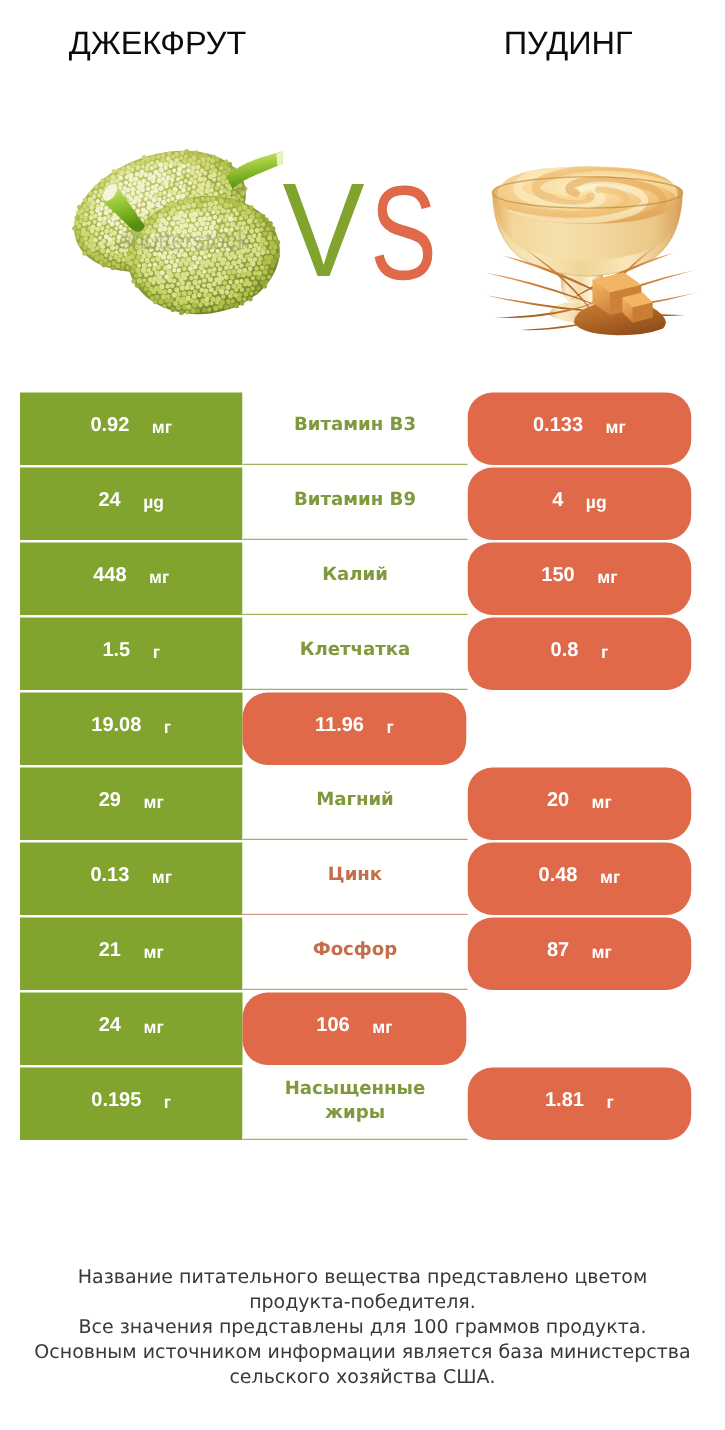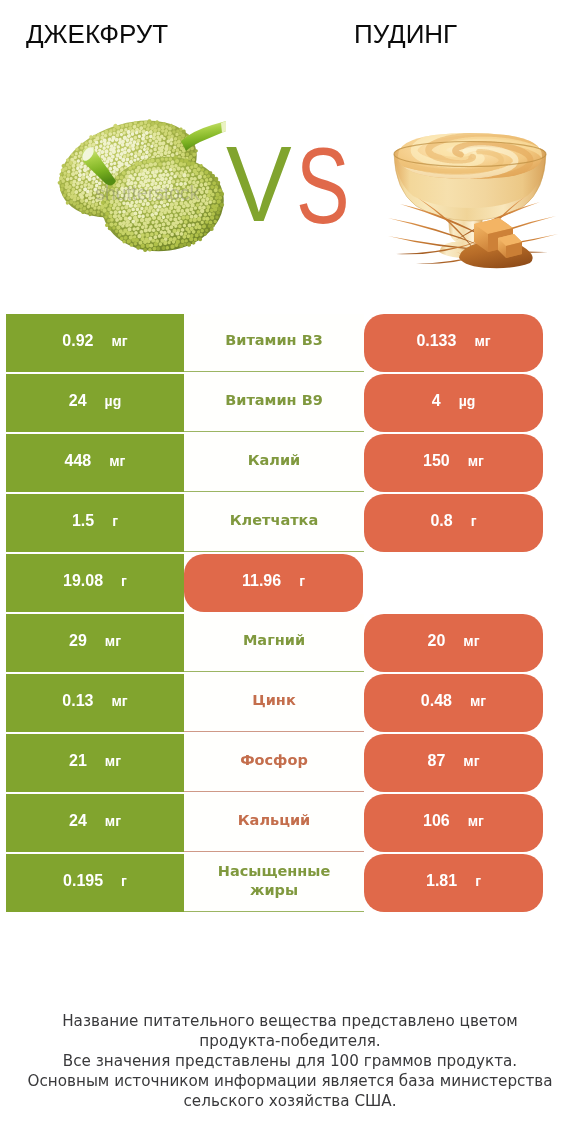--- a/index.html
+++ b/index.html
@@ -3,21 +3,21 @@
 <meta charset="utf-8">
 <title>Джекфрут vs Пудинг</title>
 <style>
   html,body{margin:0;padding:0;}
   body{width:580px;height:1144px;background:#ffffff;
        font-family:"Liberation Sans",sans-serif;overflow:hidden;}
   .page{position:relative;width:580px;height:1144px;background:#fff;}
 
   
   .title{position:absolute;top:21px;font-size:26px;font-weight:400;letter-spacing:0px;
-         color:#0b0b0b;white-space:nowrap;line-height:26px;}
+         color:#0b0b0b;text-align:center;white-space:nowrap;line-height:26px;}
   #title-left{left:26px;width:200px;}
   #title-right{left:354px;width:201px;}
 
   
   .hero{position:absolute;}
   #hero-left{left:50px;top:118px;}
   #hero-right{left:386px;top:130px;}.b1{fill:#98aa39}.b2{fill:#b0c049}.b3{fill:#c6d266}.b4{fill:#dae08e}.b5{fill:#ebeeba}
   .c0{fill:#899a36}.c1{fill:#a0b043}.c2{fill:#b8c557}.c3{fill:#cfd776}.c4{fill:#e2e69f}.c5{fill:#f0f2ce}
 
   
@@ -26,21 +26,21 @@
            font-family:"Liberation Sans",sans-serif;display:inline-block;transform-origin:0 0;}
   #vs-v{left:0px;top:-7px;color:#81a42e;transform:scaleX(0.92);}
   #vs-s{left:70px;top:-5px;color:#e0694a;transform:scaleX(0.75);}
 
   
   .wm{position:absolute;left:95px;top:183px;font-size:20px;line-height:20px;color:#8a8a78;
       opacity:0.42;font-family:"Liberation Sans",sans-serif;letter-spacing:-0.3px;
       pointer-events:none;white-space:nowrap;font-weight:400;}
 
   
-  .table{position:absolute;left:6px;top:314px;width:537px;}
+  .table{position:absolute;left:16px;top:314px;width:537px;}
   .row{display:flex;height:58px;margin-bottom:2px;}
   .row:last-child{margin-bottom:0;}
   .cell{display:flex;align-items:center;justify-content:center;text-align:center;
         box-sizing:border-box;}
   .cell>span{position:relative;top:-2px;}
   .c-mid{position:relative;}
   .c-mid>span{top:-2px;}
   .c-left{width:178px;background:#81a42e;color:#ffffff;}
   .c-mid{width:180px;background:#fffffd;font-weight:bold;font-size:14.5px;line-height:19px;
          flex-direction:column;font-family:"DejaVu Sans",sans-serif;padding:0 22px;}
@@ -1494,23 +1494,20 @@
         <div class="cell c-right">
           <span class="num">87</span>
           <span class="unit">мг</span>
         </div>
       </div>
       <div class="row w-orange">
         <div class="cell c-left">
           <span class="num">24</span>
           <span class="unit">мг</span>
         </div>
-        <div class="cell c-mid mid-orange">
-          <span>Кальций</span>
-        </div>
         <div class="cell c-right">
           <span class="num">106</span>
           <span class="unit">мг</span>
         </div>
       </div>
       <div class="row w-green">
         <div class="cell c-left">
           <span class="num">0.195</span>
           <span class="unit">г</span>
         </div>

